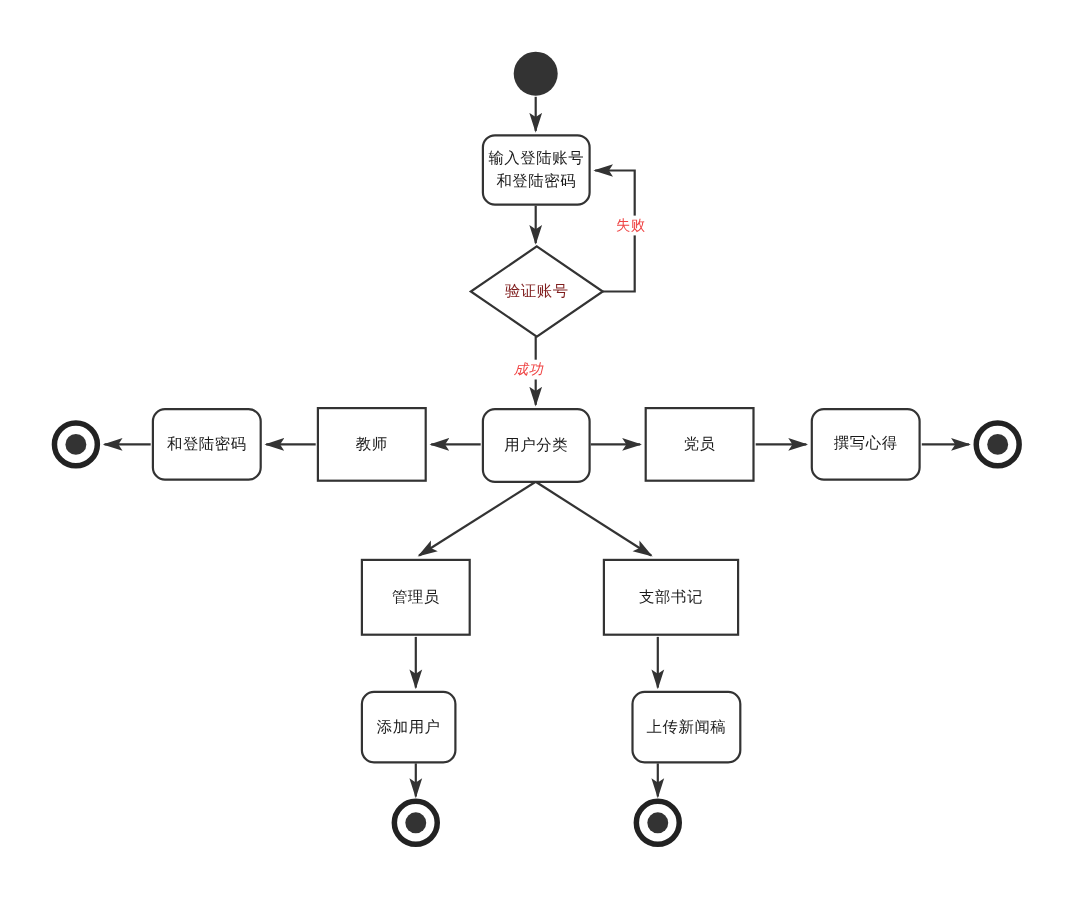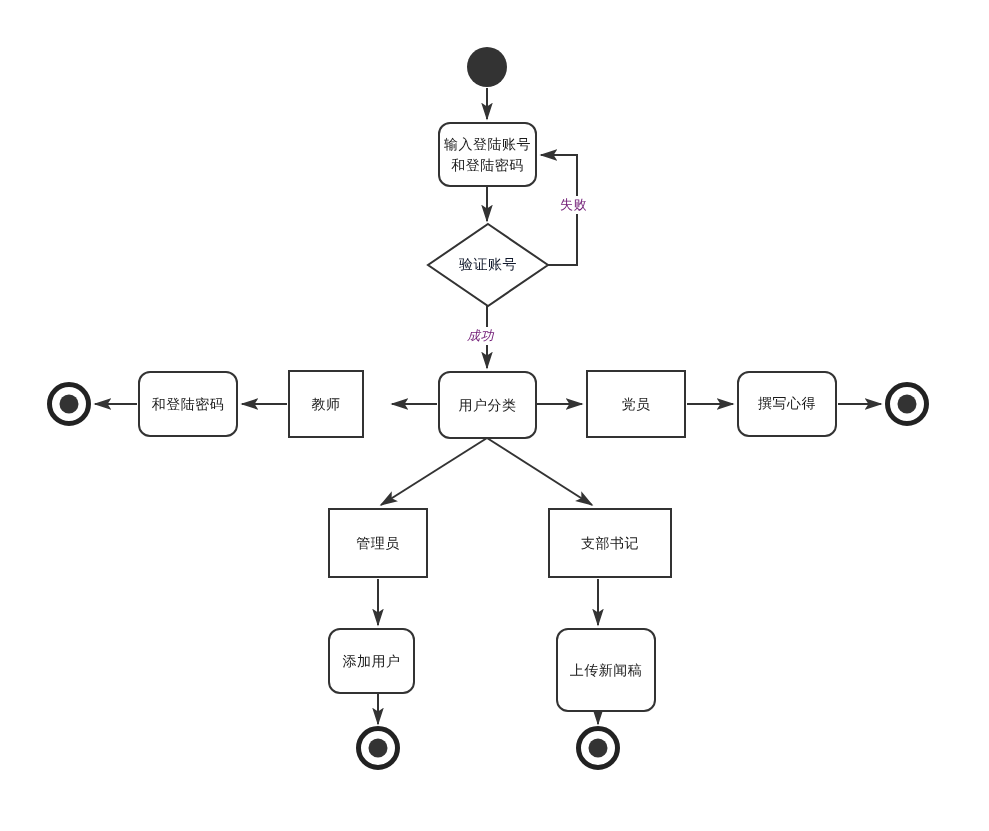--- a/index.html
+++ b/index.html
@@ -73,31 +73,31 @@
     top: 50%;
     transform: translate(-50%, -50%);
     width: 56%;
     height: 56%;
     border-radius: 50%;
     background: #333333;
   }
   .edge-label {
     position: absolute;
     font-size: 13px;
-    color: #701a75;
+    color: #ef4444;
     letter-spacing: 0.5px;
     white-space: nowrap;
     background: #ffffff;
     padding: 0 2px;
     z-index: 3;
   }
   .diamond-label {
     position: absolute;
     font-size: 14px;
-    color: #0f172a;
+    color: #7f1d1d;
     letter-spacing: 0.5px;
     white-space: nowrap;
     z-index: 3;
   }
 </style>
 </head>
 <body>
 
 <div id="canvas">
 
@@ -153,21 +153,21 @@
   <div class="diamond-label" style="left:459px; top:256px;">验证账号</div>
 
   <div class="edge-label" style="left:558px; top:196px;">失败</div>
 
   <div class="edge-label" style="left:465px; top:327px;font-style:italic;">成功</div>
 
   <div class="node activity" style="left:438px; top:371px; width:99px; height:68px;">
     <span class="node-label">用户分类</span>
   </div>
 
-  <div class="node role" style="left:288px; top:370px; width:76px; height:68px;text-align:right;">
+  <div class="node role" style="left:288px; top:370px; width:100px; height:68px;text-align:right;">
     <span class="node-label">教师</span>
   </div>
 
   <div class="node activity" style="left:138px; top:371px; width:100px; height:66px;">
     <span class="node-label">和登陆密码</span>
   </div>
 
   <div class="end-node" style="left:47px; top:382px; width:44px; height:44px;"></div>
 
   <div class="node role" style="left:586px; top:370px; width:100px; height:68px;justify-content:center;">
@@ -187,19 +187,19 @@
   <div class="node activity" style="left:328px; top:628px; width:87px; height:66px;">
     <span class="node-label">添加用户</span>
   </div>
 
   <div class="end-node" style="left:356px; top:726px; width:44px; height:44px;"></div>
 
   <div class="node role" style="left:548px; top:508px; width:124px; height:70px;">
     <span class="node-label">支部书记</span>
   </div>
 
-  <div class="node activity" style="left:556px; top:628px; width:100px; height:84px;">
+  <div class="node activity" style="left:574px; top:628px; width:100px; height:66px;">
     <span class="node-label">上传新闻稿</span>
   </div>
 
   <div class="end-node" style="left:576px; top:726px; width:44px; height:44px;"></div>
 
 </div>
 
 </body></html>

